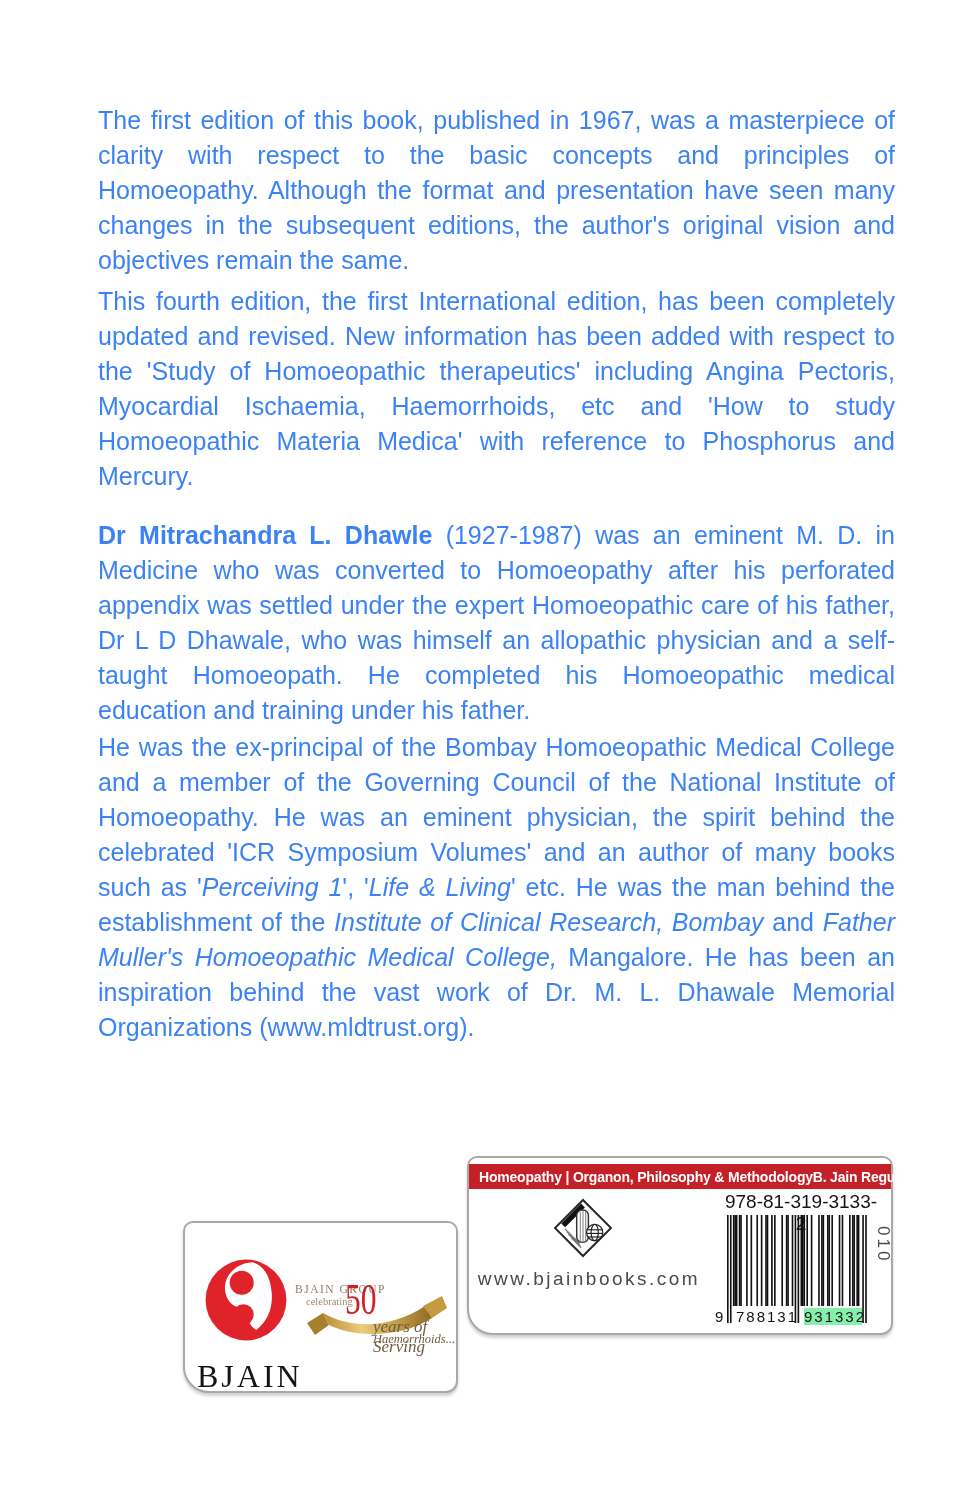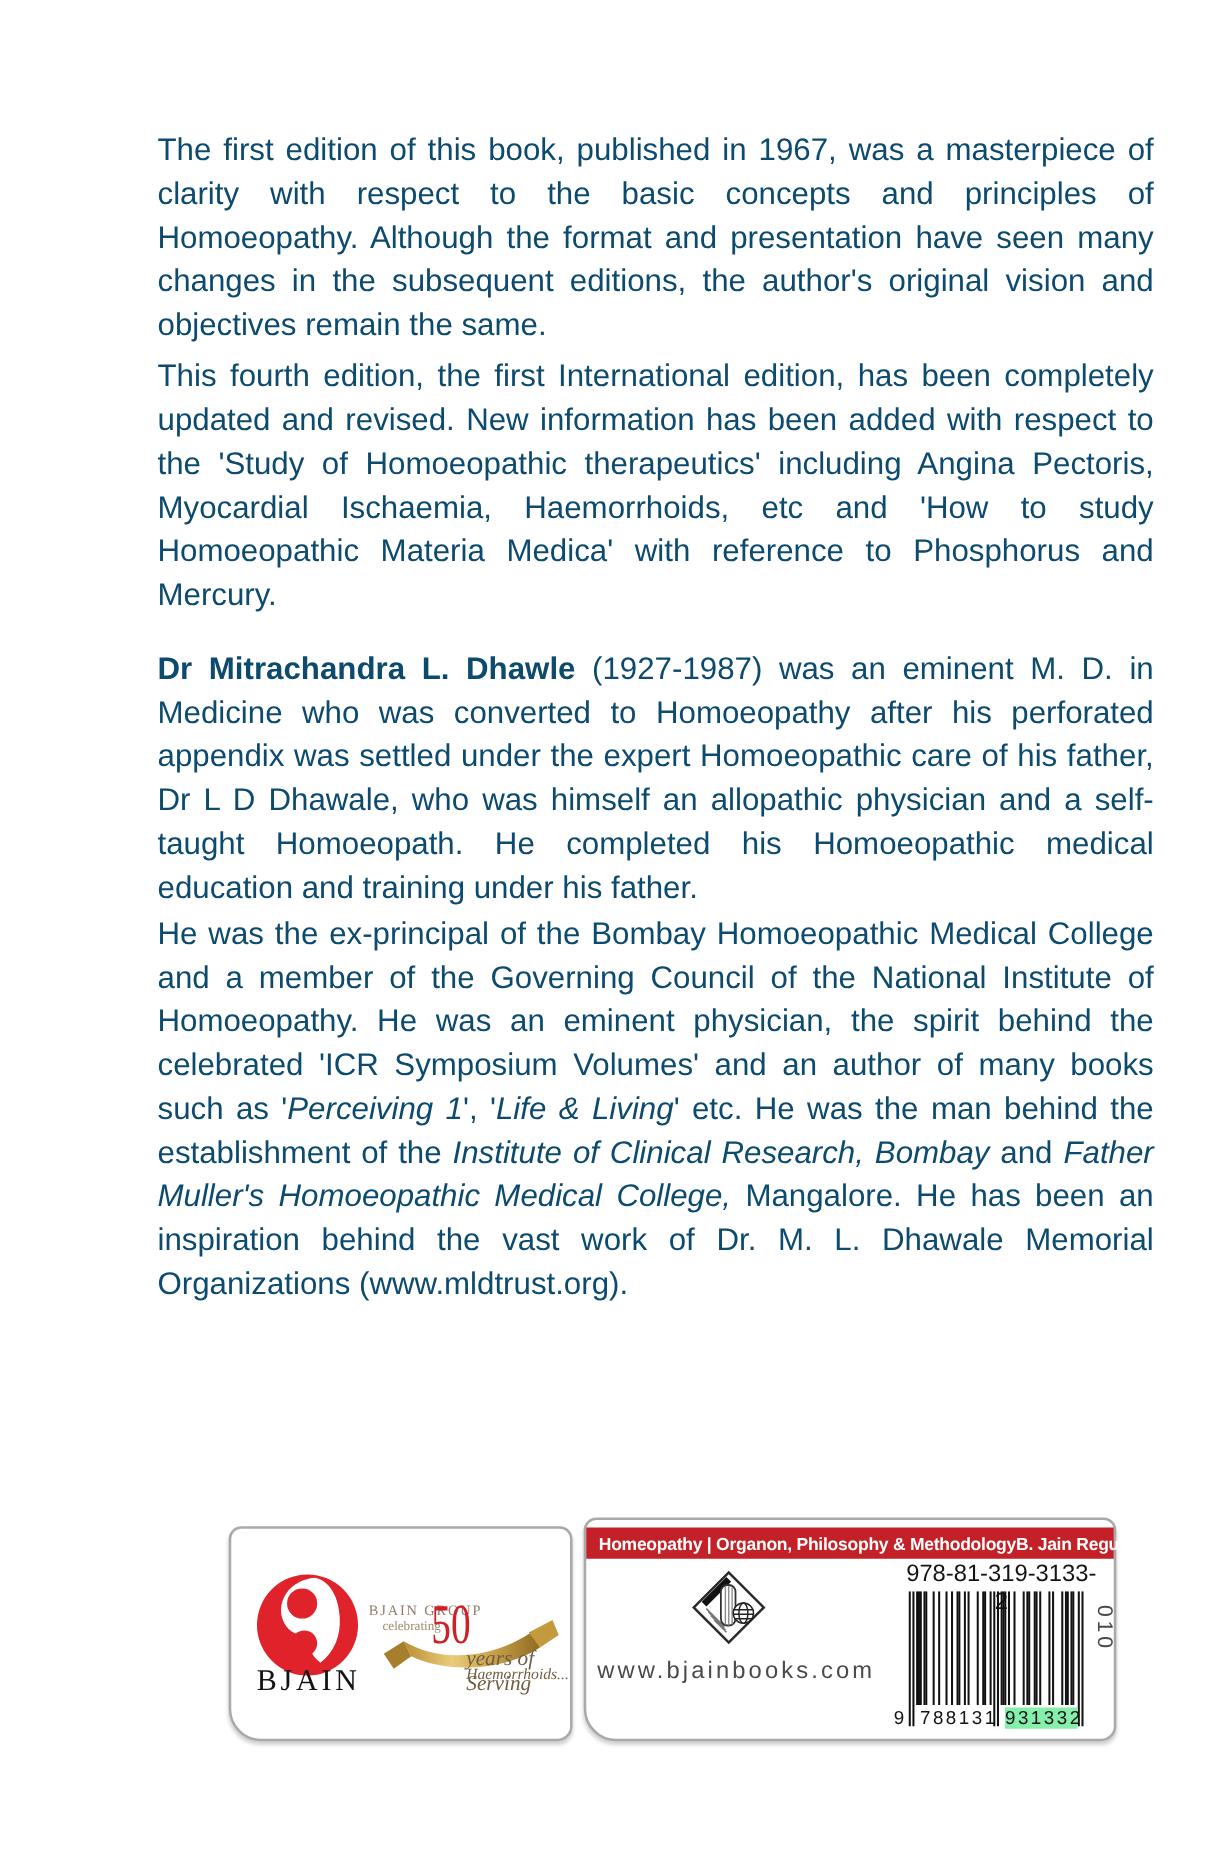--- a/index.html
+++ b/index.html
@@ -3,42 +3,42 @@
 <meta charset="utf-8">
 <style>
   html,body { margin:0; padding:0; background:#ffffff; }
   .page {
     position:relative; width:964px; height:1500px; background:#fff;
     font-family:"Liberation Sans", sans-serif; overflow:hidden;
     --accent:#c32127; --logo-red:#e0222a;
   }
 
   
-  .copy { position:absolute; left:126px; top:103px; width:797px; color:#0c4a6e; }
+  .copy { position:absolute; left:98px; top:103px; width:797px; color:#3b82f6; }
   .copy p { margin:0; font-size:25px; line-height:35px; text-align:justify; }
   .copy p.p1 { margin-bottom:6px; }
   .copy p.p2 { margin-bottom:24px; }
   .copy p.p3 { margin-bottom:2px; }
   .copy span.b { font-weight:bold; }
   .copy span.i { font-style:italic;margin-top:32px; }
 
   
   .pub-box, .isbn-box {
     position:absolute; background:#fff; box-sizing:border-box;
     border:2px solid #a9a9a9; border-radius:10px 10px 12px 26px;
     box-shadow:0 3px 3px rgba(0,0,0,.18);
   }
   .pub-box  { left:183px; top:1221px; width:275px; height:172px; }
-  .isbn-box { left:467px; top:1214px; width:426px; height:179px; }
+  .isbn-box { left:467px; top:1156px; width:426px; height:179px; }
 
   
   .bjain-logo { position:absolute; left:18px; top:34px; width:86px; height:86px; }
   .bjain-name {
-    position:absolute; left:12px; top:109px; width:100px; text-align:center;
-    font-family:"Liberation Serif", serif; font-size:24px; letter-spacing:3px; color:#141414;
+    position:absolute; left:12px; top:135px; width:100px; text-align:center;
+    font-family:"Liberation Serif", serif; font-size:32px; letter-spacing:3px; color:#141414;
   }
 
   
   .grp-title { position:absolute; left:110px; top:60px;  font-family:"Liberation Serif",serif; font-size:11.5px; letter-spacing:1.5px; color:#8e7d69; }
   .grp-sub   { position:absolute; left:121px; top:73px;  font-family:"Liberation Serif",serif; font-size:10.5px; color:#a08a6d; }
   .grp-ribbon{ position:absolute; left:120px; top:70px; width:144px; height:46px; }
   .grp-50    { position:absolute; left:160px; top:56px;  font-family:"Liberation Serif",serif; font-size:45px; line-height:40px; color:#ce2127; transform:scaleX(.7); transform-origin:left top; }
   .grp-tag1  { position:absolute; left:188px; top:94px;  font-family:"Liberation Serif",serif; font-style:italic; font-size:17px; color:#6f5d41; }
   .grp-tag2  { position:absolute; left:188px; top:109px; font-family:"Liberation Serif",serif; font-style:italic; font-size:12.5px; color:#6f5d41; }
 

